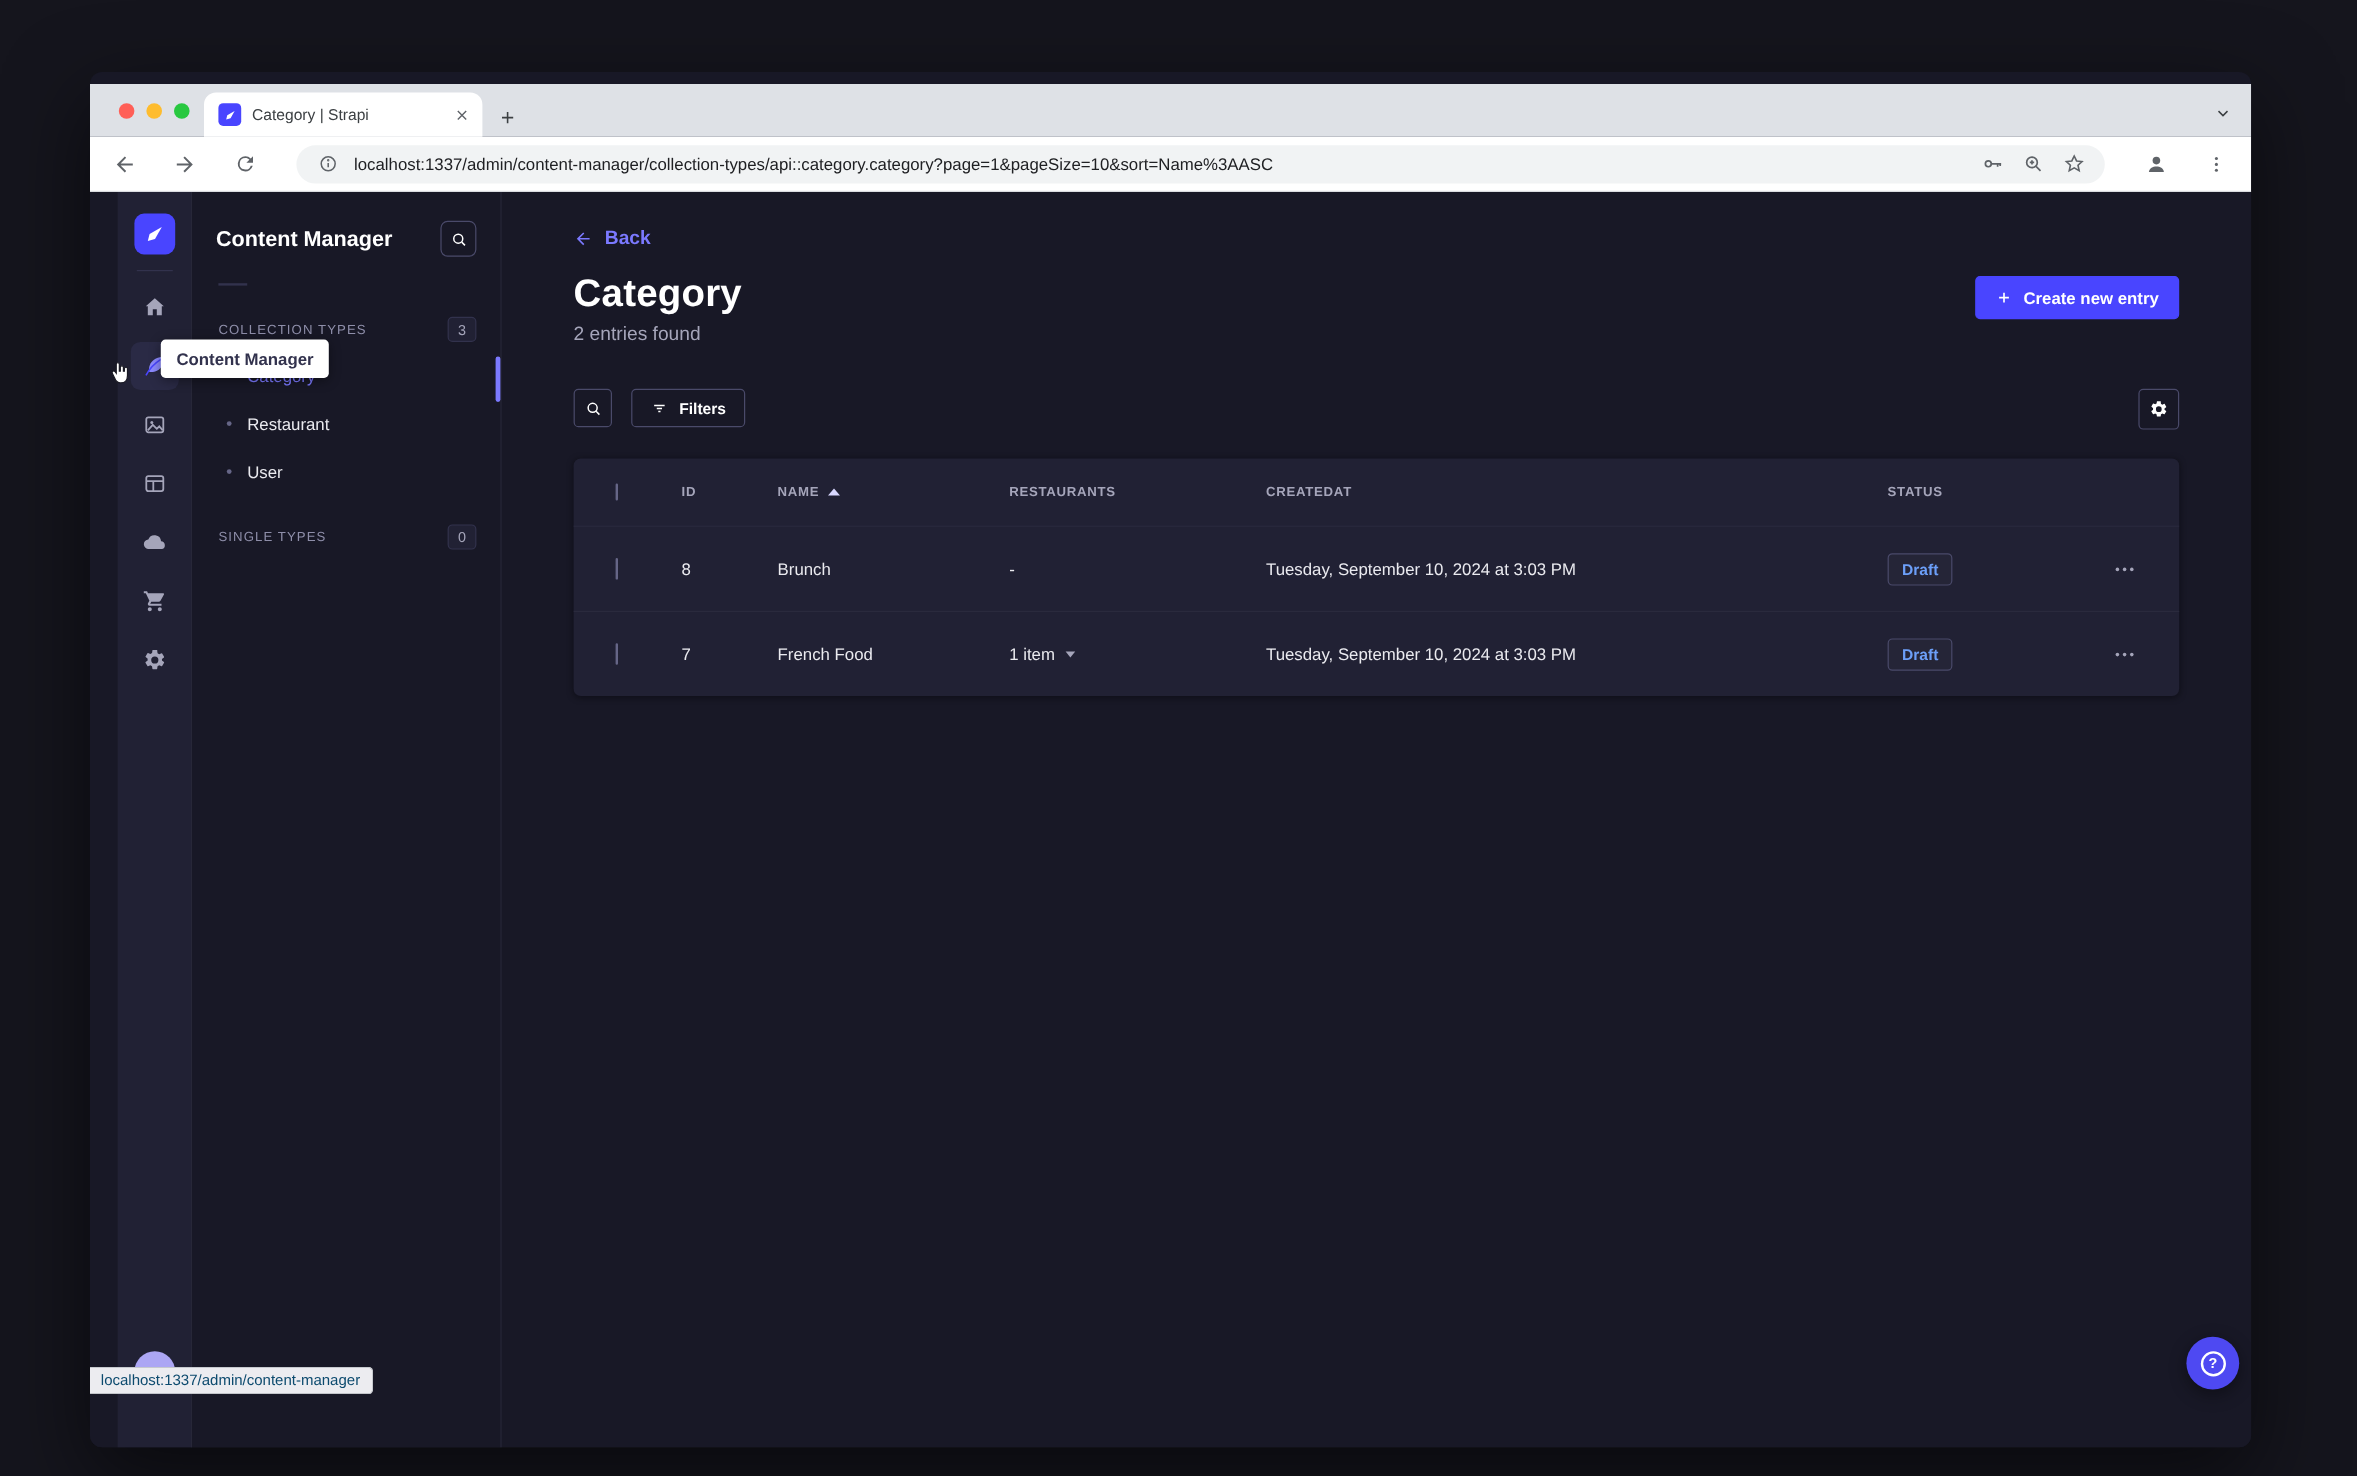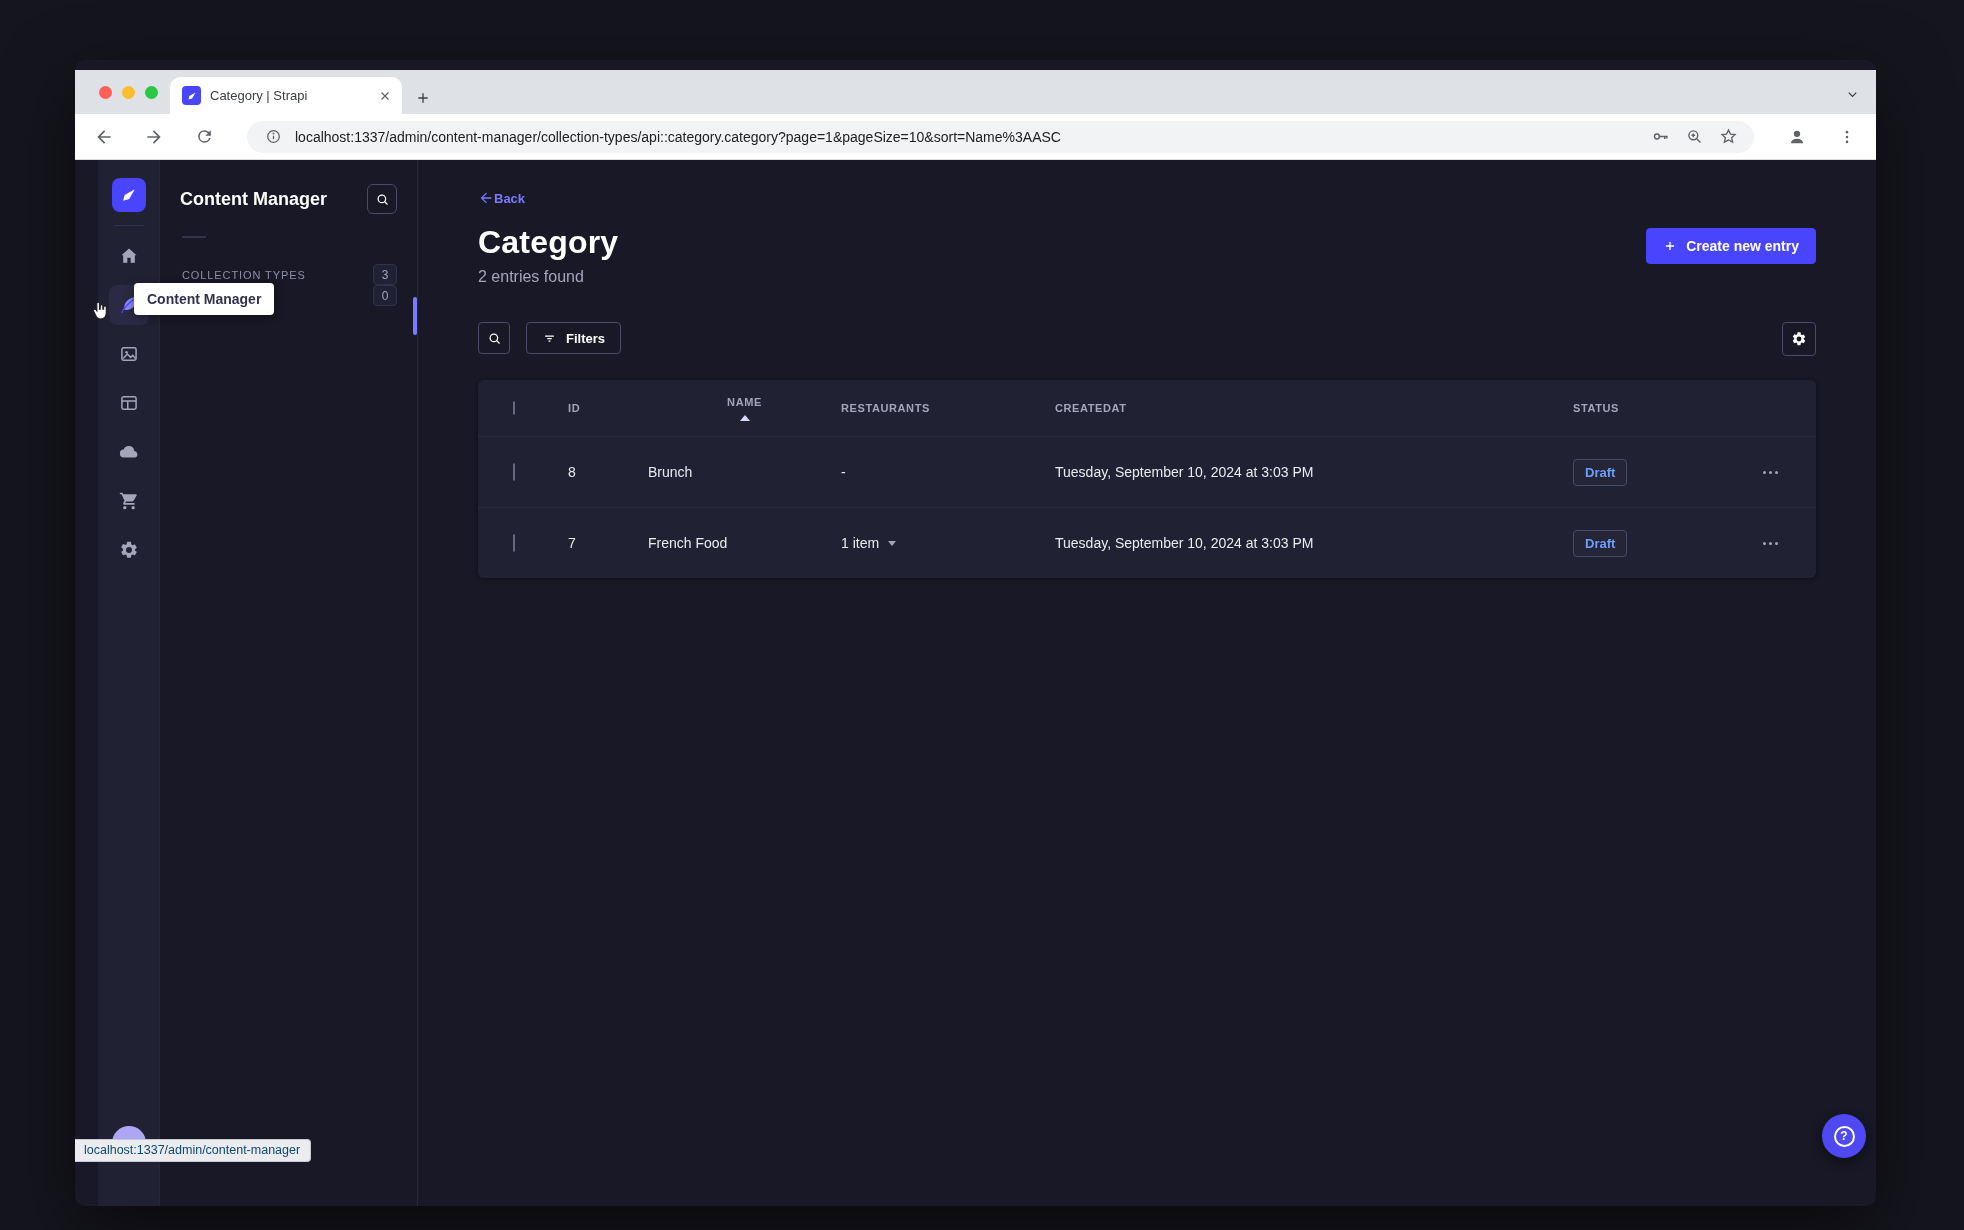--- a/index.html
+++ b/index.html
@@ -79,40 +79,40 @@
 
   .nav-tooltip {
     position:absolute; left:59px; top:123px; z-index:6;
     background:#fff; color:#32324d; font-size:14px; font-weight:700;
     padding:8px 13px; border-radius:4px; box-shadow:0 2px 10px rgba(0,0,0,.4); white-space:nowrap;
   }
   .cursor { position:absolute; left:14px; top:140px; z-index:7; }
 
   
   .main { flex:1; padding:30px 60px 0; min-width:0; }
-  .back { display:inline-flex; align-items:center; gap:0; color:#7b79ff; font-size:13px; font-weight:600; text-decoration:none; cursor:pointer; }
+  .back { display:inline-flex; align-items:center; gap:10px; color:#7b79ff; font-size:16px; font-weight:600; text-decoration:none; cursor:pointer; }
   .title-row { display:flex; justify-content:space-between; align-items:flex-start; margin-top:14px; }
   h1 { font-size:32px; font-weight:700; color:#fff; letter-spacing:.2px; }
   .subtitle { margin-top:7px; color:#a5a5ba; font-size:16px; }
   .create-btn {
     display:flex; align-items:center; gap:9px; height:36px; padding:0 16px; margin-top:4px;
     background:#4945ff; border:1px solid #4945ff; border-radius:4px; color:#fff; font-size:14px; font-weight:600; cursor:pointer;
   }
   .toolbar-row { display:flex; align-items:flex-start; gap:16px; margin-top:36px; }
   .icon-btn { width:32px; height:32px; border:1px solid #4a4a6a; border-radius:4px; background:transparent; color:#fff; display:grid; place-items:center; cursor:pointer; }
   .filters-btn { display:flex; align-items:center; gap:9px; height:32px; padding:0 15px; border:1px solid #4a4a6a; border-radius:4px; background:transparent; color:#fff; font-size:13px; font-weight:600; cursor:pointer; }
   .spacer { flex:1; }
   .gear-btn { width:34px; height:34px; }
 
   .table-card { margin-top:24px; background:#212134; border-radius:6px; box-shadow:0 1px 5px rgba(3,3,5,.4); }
   .trow { display:grid; grid-template-columns:66px 80px 193px 214px 518px 190px 1fr; align-items:center; padding:0 24px; }
   .thead { height:56px; font-size:11px; font-weight:700; letter-spacing:.6px; color:#a5a5ba; }
   .tbody-row { height:71px; border-top:1px solid #2a2a3d; font-size:14px; color:#eaeaef; cursor:pointer; }
   .checkbox { width:20px; height:20px; border:1px solid #666687; border-radius:4px; margin-left:11px; background:transparent; cursor:pointer; }
-  .sort-wrap { display:flex; align-items:center; gap:7px; cursor:pointer;flex-direction:column; }
+  .sort-wrap { display:flex; align-items:center; gap:7px; cursor:pointer; }
   .tri-up { width:0; height:0; border-left:5px solid transparent; border-right:5px solid transparent; border-bottom:6px solid #d9d8ff; }
   .items-cell { display:flex; align-items:center; gap:9px; }
   .caret-down { width:0; height:0; border-left:4px solid transparent; border-right:4px solid transparent; border-top:5px solid #a5a5ba; }
   .badge-draft {
     display:inline-block; padding:5px 11px; border:1px solid #4a4a6a; border-radius:4px;
     color:#6c9ff8; font-size:13px; font-weight:700; background:rgba(255,255,255,.02);
   }
   .row-dots { display:flex; gap:3px; justify-self:end; padding-right:28px; cursor:pointer; }
   .row-dots i { width:3px; height:3px; border-radius:50%; background:#a5a5ba; }
 
@@ -283,20 +283,34 @@
               <path d="M15.6 15.6L20 20"></path>
             </svg>
         </button>
       </div>
       <div class="subnav-divider"></div>
 
       <div class="section-head">
         <span class="section-label">COLLECTION TYPES</span>
         <span class="count-badge">3</span>
       </div>
+      <ul class="menu">
+        <li class="menu-item active">
+          <span class="bullet"></span>
+          <span>Category</span>
+        </li>
+        <li class="menu-item">
+          <span class="bullet"></span>
+          <span>Restaurant</span>
+        </li>
+        <li class="menu-item">
+          <span class="bullet"></span>
+          <span>User</span>
+        </li>
+      </ul>
 
       <div class="section-head">
         <span class="section-label">SINGLE TYPES</span>
         <span class="count-badge">0</span>
       </div>
 
       <span class="active-bar"></span>
     </aside>
 
     <div class="nav-tooltip">Content Manager</div>

